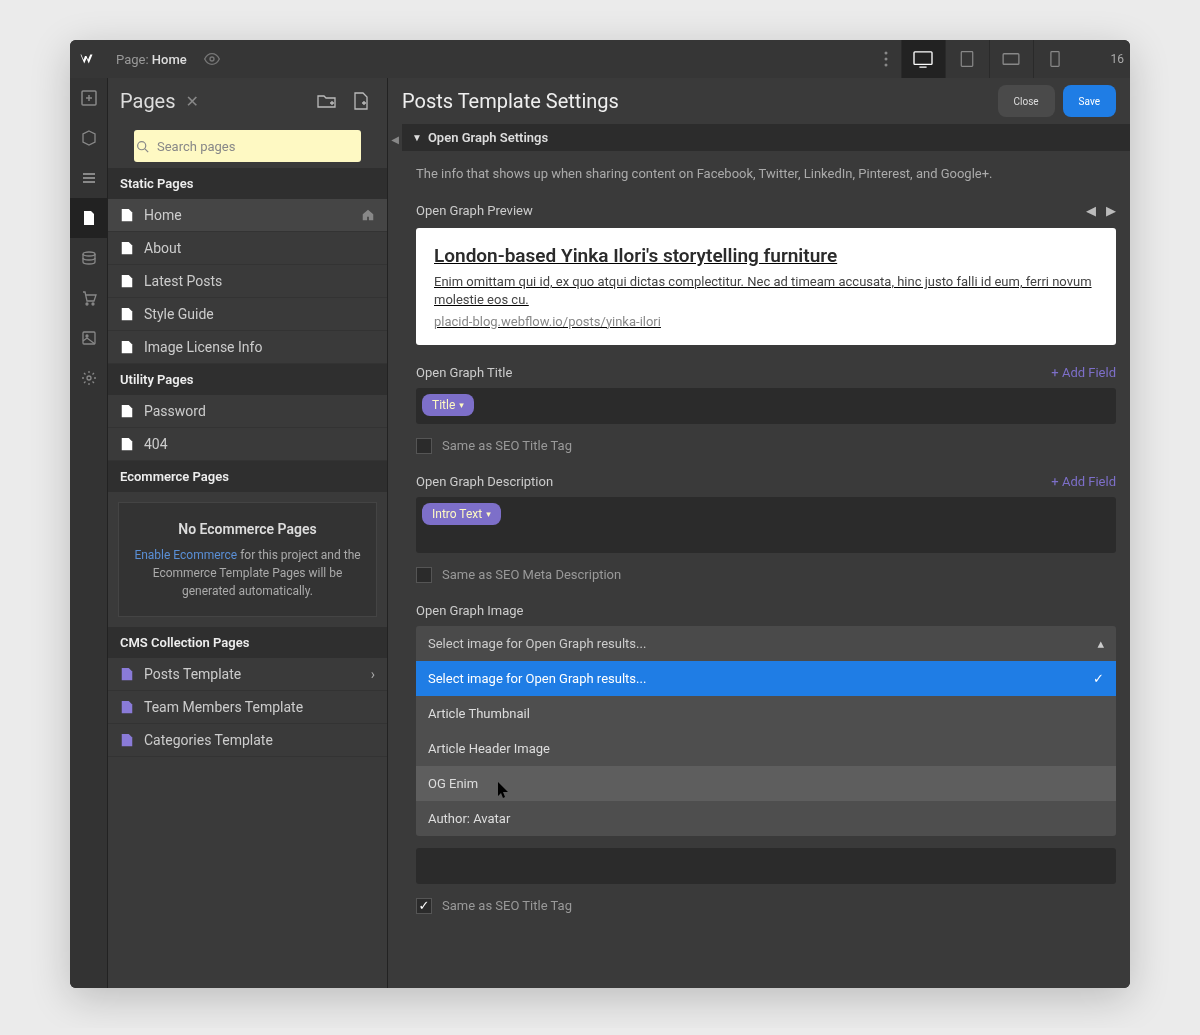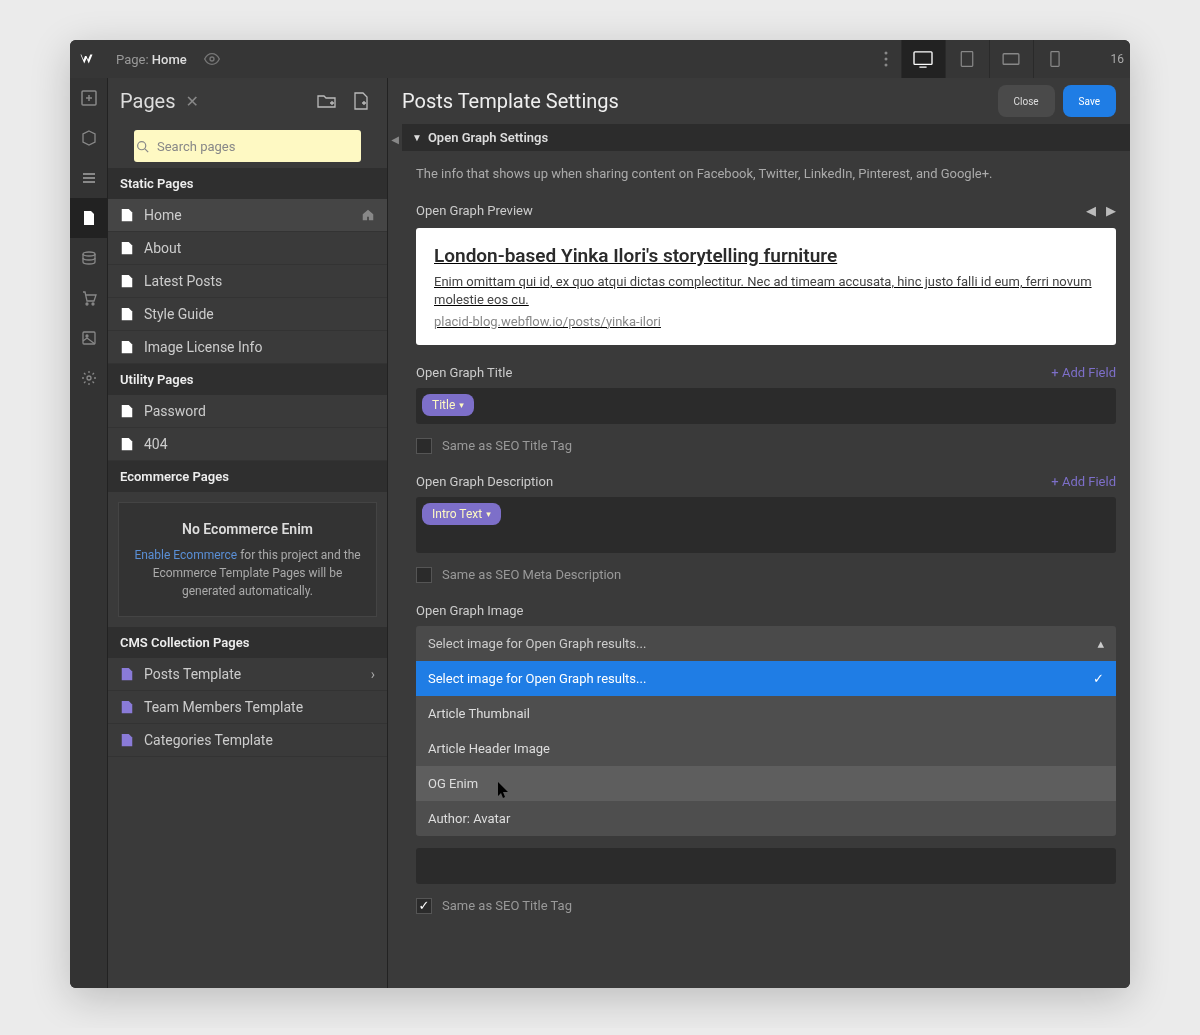--- a/index.html
+++ b/index.html
@@ -260,21 +260,21 @@
         </div>
       <div class="page-item">
           <svg class="picon" viewBox="0 0 14 16" fill="currentColor">
             <path d="M1 1h8l4 4v10H1z"></path>
           </svg>
           <span>404</span>
         </div>
 
       <div class="section-header">Ecommerce Pages</div>
       <div class="ecom-box">
-        <div class="t">No Ecommerce Enim</div>
+        <div class="t">No Ecommerce Pages</div>
         <div><a href="#">Enable Ecommerce</a><span> for this project and the Ecommerce Template Pages will be generated automatically.</span></div>
       </div>
 
       <div class="section-header">CMS Collection Pages</div>
       <div class="page-item">
         <svg class="picon purple" viewBox="0 0 14 16" fill="currentColor">
             <path d="M1 1h8l4 4v10H1z"></path>
           </svg>
         <span>Posts Template</span>
         <span class="chev">›</span>

